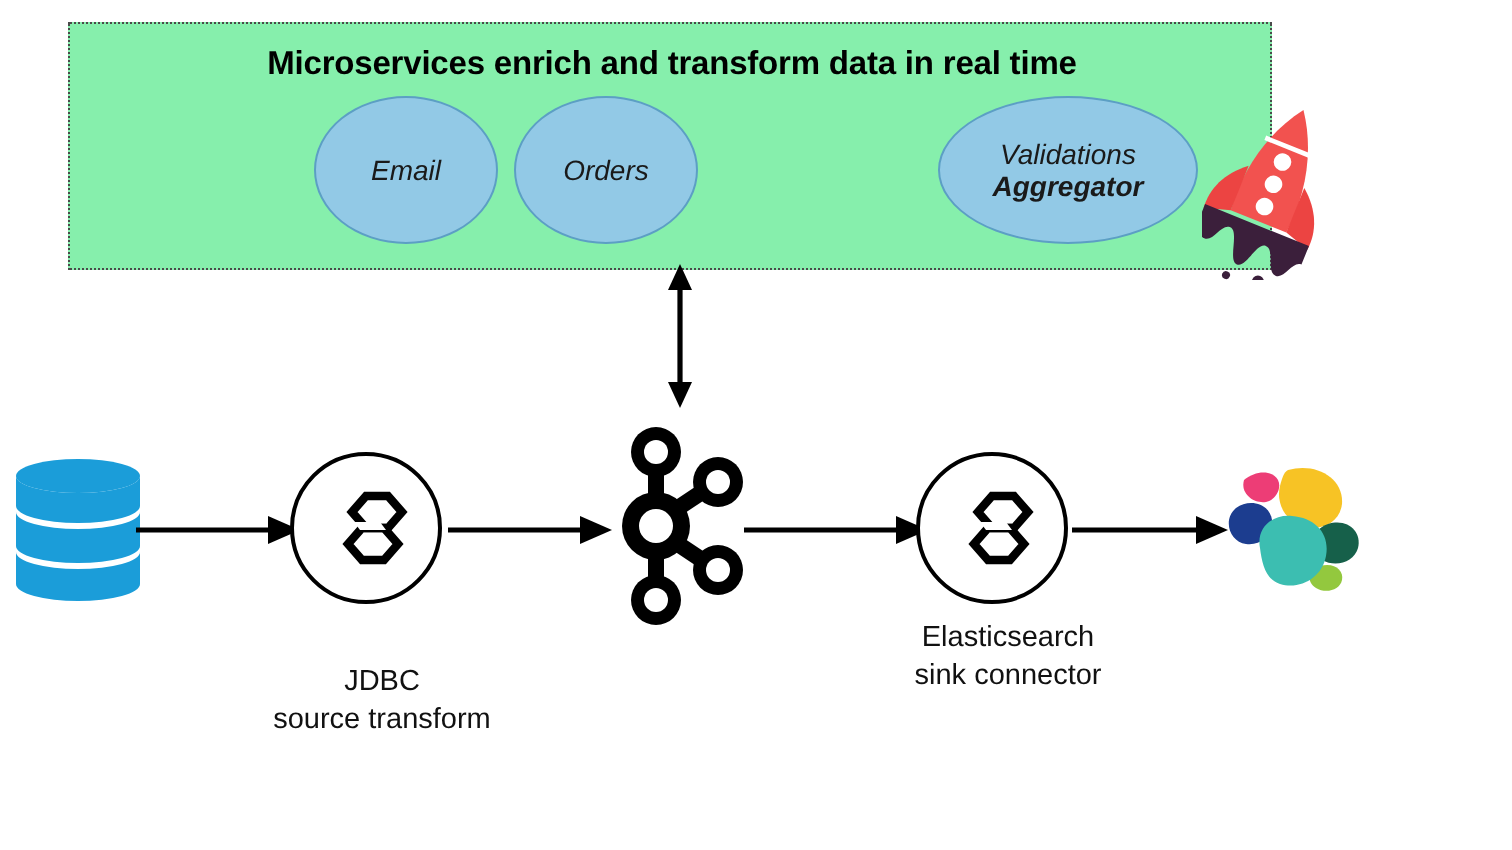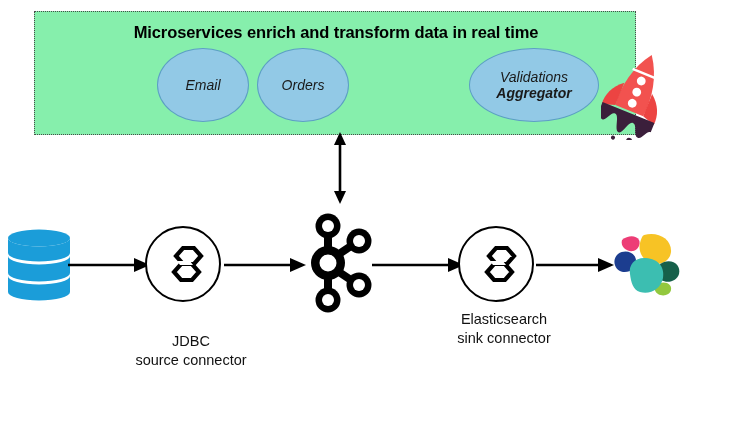--- a/index.html
+++ b/index.html
@@ -150,21 +150,21 @@
       <g fill="none" stroke="#000" stroke-width="4.2" stroke-linejoin="miter">
         <path d="M25 7 L34 7 L41 15 L34 23 L23 23 L16 15 L23 7 Z"></path>
         <path d="M21 23 L32 23 L39 31 L32 39 L21 39 L14 31 L21 23 Z"></path>
       </g>
       <path d="M20 24 L33 24 L30 20 L17 20 Z" fill="#fff"></path>
     </svg>
   </div>
 
   <div class="caption cap-jdbc">
     <div>JDBC</div>
-    <div>source connector</div>
+    <div>source transform</div>
   </div>
 
   <div class="flow flow-2">
     <svg width="82" height="26" viewBox="0 0 82 26">
       <line x1="0" y1="13" x2="68" y2="13" stroke="#000" stroke-width="2.6"></line>
       <polygon points="82,13 66,6 66,20" fill="#000"></polygon>
     </svg>
   </div>
 
   <div class="kafka">

